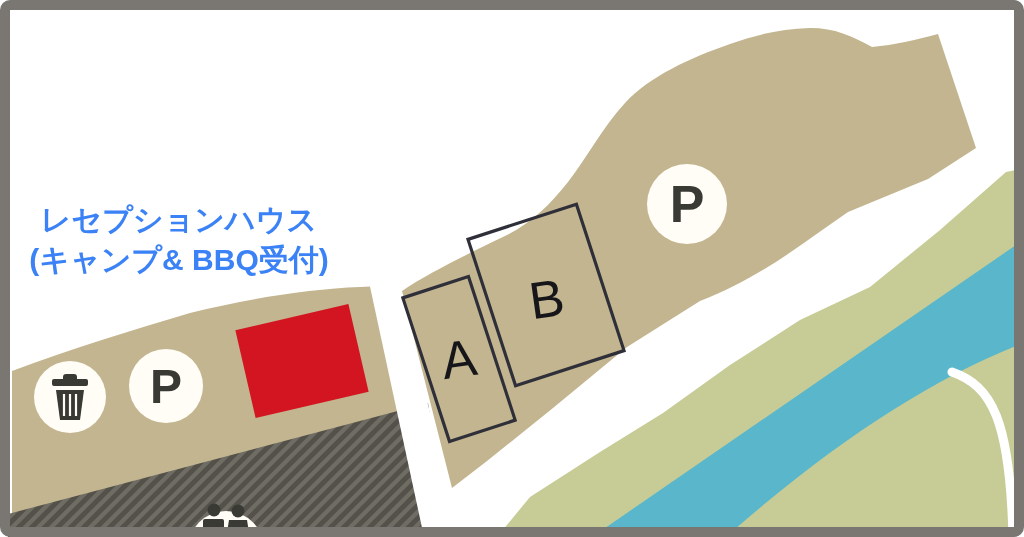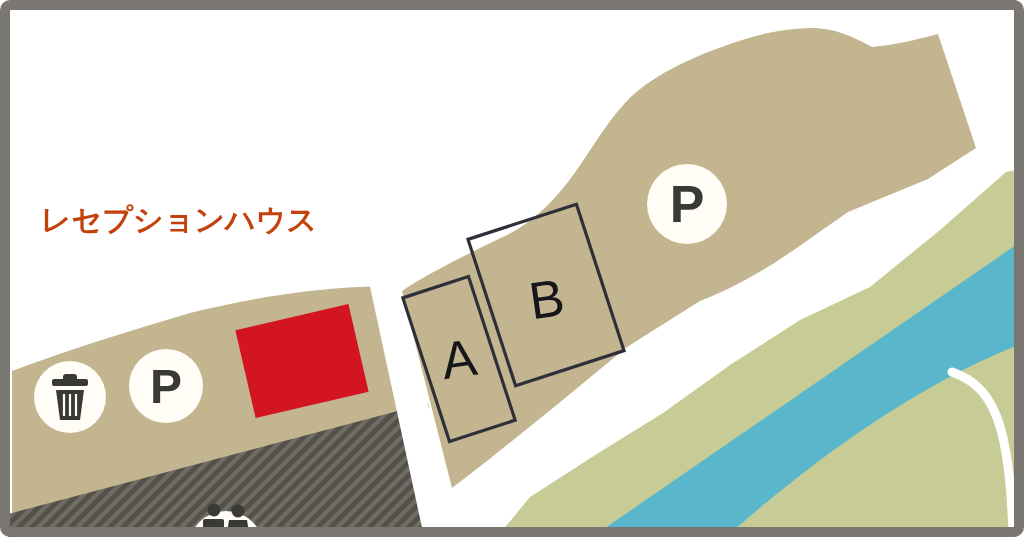--- a/index.html
+++ b/index.html
@@ -1,21 +1,21 @@
 <!DOCTYPE html>
 <html><head>
 <meta charset="utf-8">
 <style>
   html, body { margin: 0; padding: 0; background: #ffffff; }
   body { width: 1024px; height: 537px; overflow: hidden; font-family: "Liberation Sans", sans-serif; }
   .stage { position: relative; width: 1024px; height: 537px; background: #ffffff; }
   .map-svg { position: absolute; left: 0; top: 0; width: 1024px; height: 537px; }
   .reception-title {
     position: absolute; left: 6px; top: 200px; width: 346px;
-    text-align: center; color: #c2410c; font-weight: bold;
+    text-align: center; color: #3b82f6; font-weight: bold;
     font-size: 30px; line-height: 40px; letter-spacing: 0px;
     font-family: "Liberation Sans", sans-serif;
     pointer-events: none;
   }
   .reception-title span { display: block; white-space: nowrap; }
   .frame {
     position: absolute; left: 0; top: 0; right: 0; bottom: 0;
     border: 10px solid #7a7773; border-radius: 10px;
     pointer-events: none;
   }
@@ -107,16 +107,17 @@
         <circle cx="214" cy="510" r="6.5" fill="#3a3a35"></circle>
         <circle cx="238" cy="511" r="6.5" fill="#3a3a35"></circle>
         <rect x="203" y="519" width="21" height="20" rx="2" fill="#3a3a35"></rect>
         <path d="M 229,520 L 247,520 L 250,539 L 226,539 Z" fill="#3a3a35"></path>
       </g>
     </g>
   </svg>
 
   <div class="reception-title">
     <span>レセプションハウス</span>
+    <span>(キャンプ&amp; BBQ受付)</span>
   </div>
 
   <div class="frame"></div>
 </div>
 
 </body></html>

